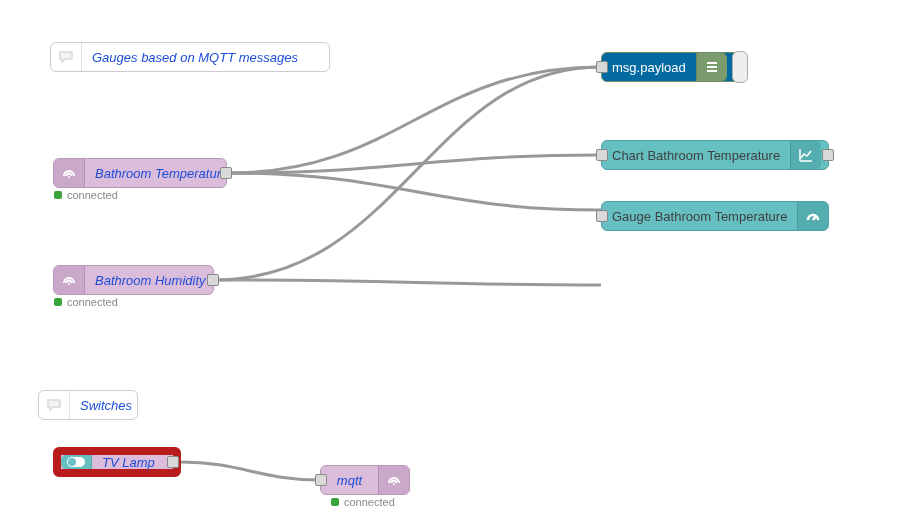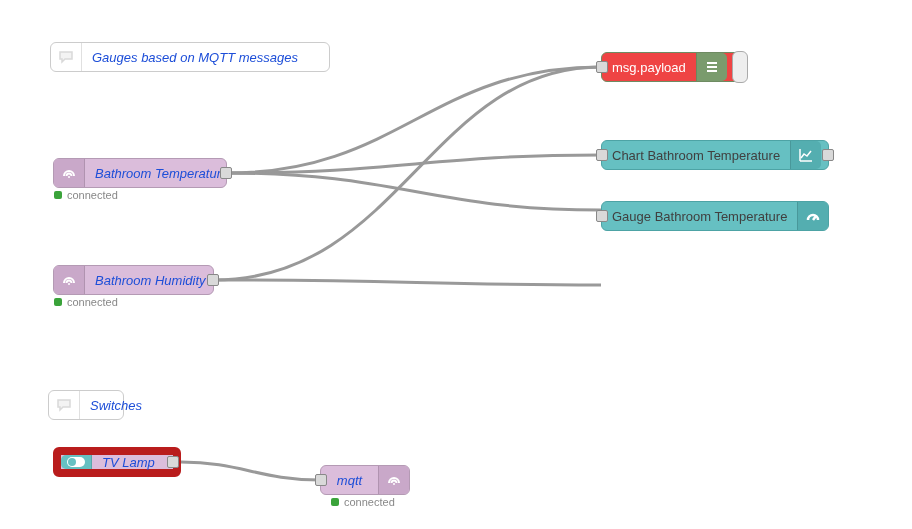--- a/index.html
+++ b/index.html
@@ -13,21 +13,21 @@
   
   .port{position:absolute;width:10px;height:10px;border-radius:2px;background:#d9d9d9;border:1px solid #888;top:50%;transform:translateY(-50%)}
   .port.in{left:-6px}
   .port.out{right:-6px}
   .button-pill{position:absolute;top:-2px;bottom:-2px;width:14px;border-radius:6px;background:#eee;border:1px solid #aaa}
   .button-pill.right{right:-8px}
 
   
   .comment-node{background:#fff;border-color:#ccc}
   .mqtt-node{background:#dbbddb;border-color:#b49ab4}
-  .debug-node{background:#ef4444;border-color:#6e8b62}
+  .debug-node{background:#0369a1;border-color:#6e8b62}
   .debug-node .label{color:#fff;font-style:normal}
   .ui-node{background:#66c0c2;border-color:#4da3a5}
   .ui-node .label{color:#404040;font-style:normal}
   .switch-node{background:#dbbddb;border:8px solid #b91c1c}
 
   
   .iconbox{width:30px;height:100%;display:flex;align-items:center;justify-content:center;color:#fff;flex:none}
   .iconbox.left{border-right:1px solid rgba(0,0,0,.12);border-top-left-radius:5px;border-bottom-left-radius:5px}
   .iconbox.right{border-left:1px solid rgba(0,0,0,.12);border-top-right-radius:5px;border-bottom-right-radius:5px}
 
@@ -137,21 +137,21 @@
   <span class="label">Gauge Bathroom Temperature</span>
   <div class="iconbox right" style="background:#54aeb0">
     <svg class="ico" viewBox="0 0 16 16">
           <path class="gauge-arc" d="M3 12a5 5 0 0 1 10 0"></path>
           <line class="gauge-arc" x1="8" y1="12" x2="11" y2="8"></line>
         </svg>
   </div>
 </div>
 
 
-<div class="node comment-node" style="left:48px;top:390px;width:76px">
+<div class="node comment-node" style="left:38px;top:390px;width:100px">
   <div class="iconbox left">
     <svg class="ico speech" viewBox="0 0 16 16">
           <path d="M2 3h12v7H7l-3 3v-3H2z"></path>
         </svg>
   </div>
   <span class="label">Switches</span>
 </div>
 
 <div class="node switch-node" style="left:53px;top:447px;width:128px">
   <div class="iconbox left" style="background:#66c0c2">

